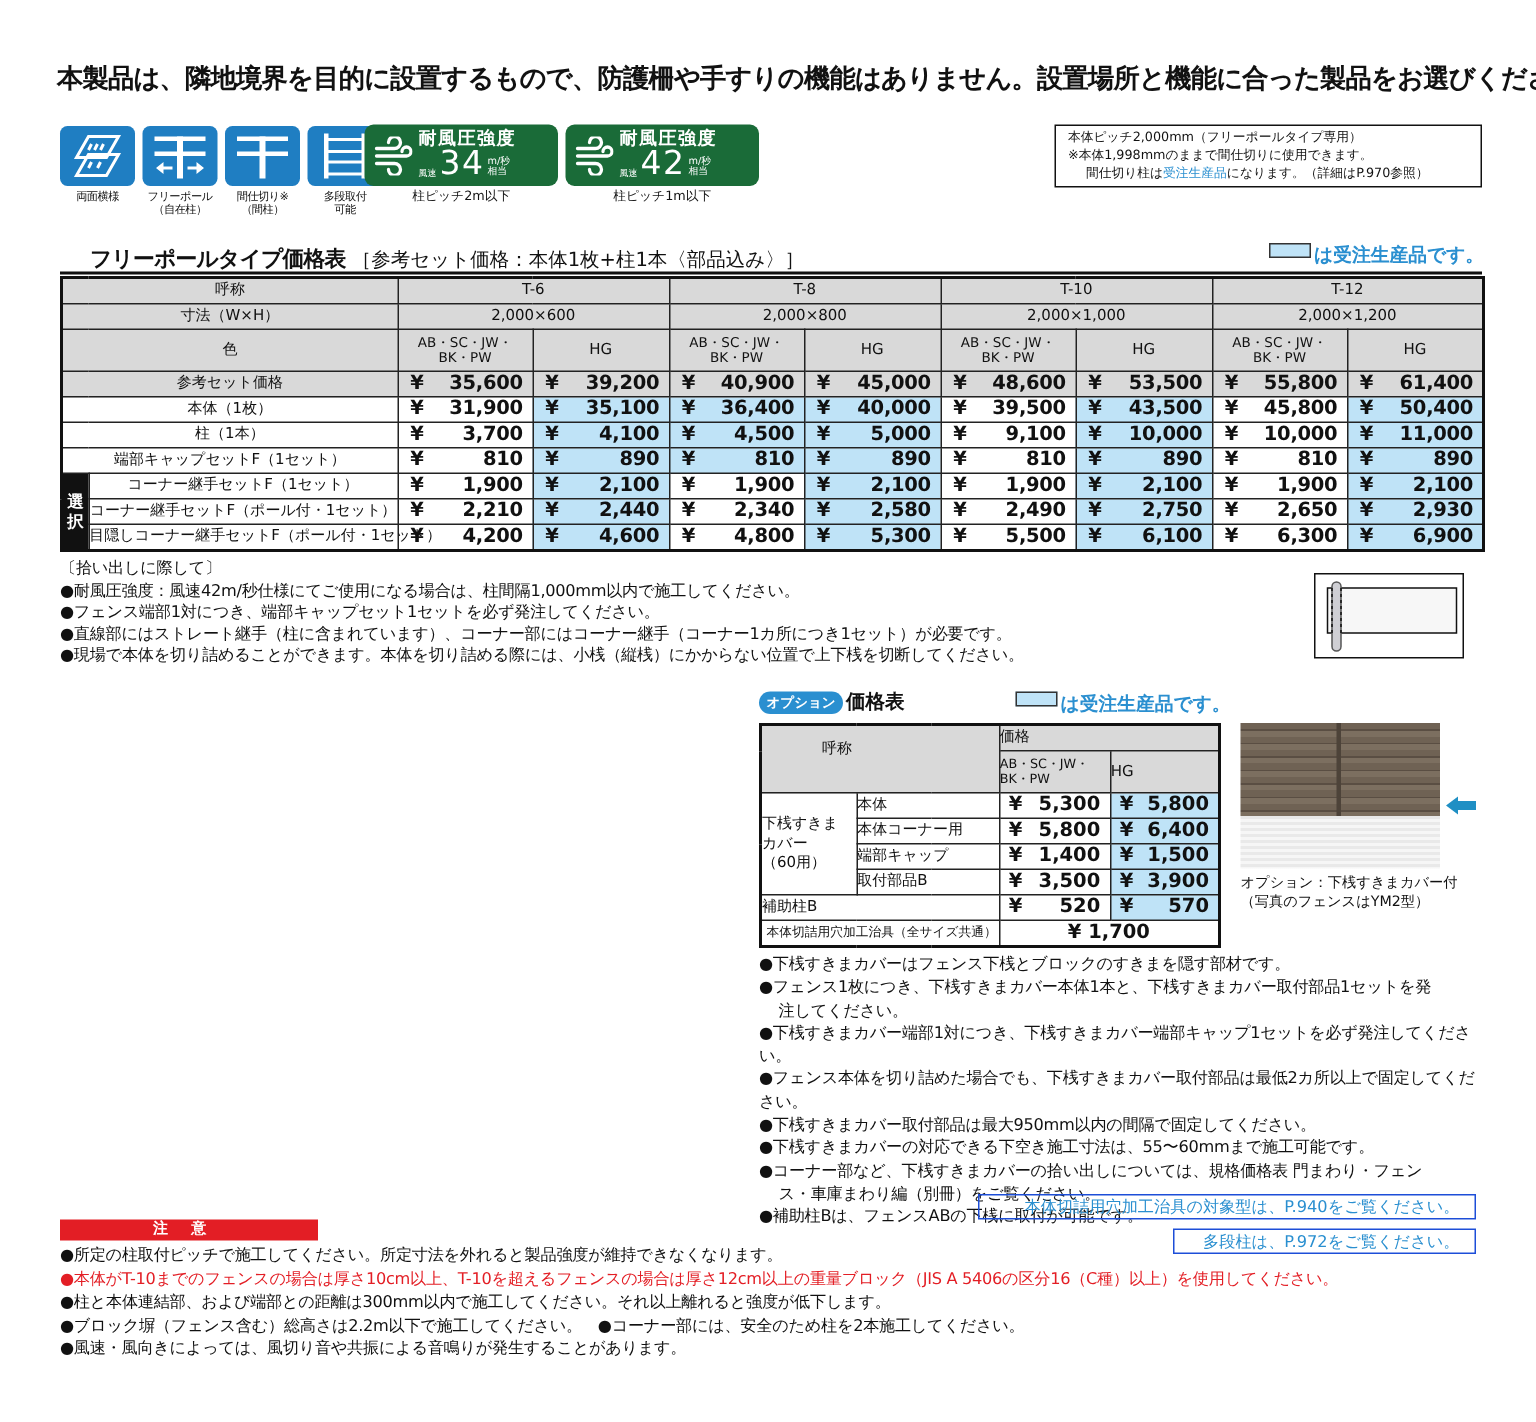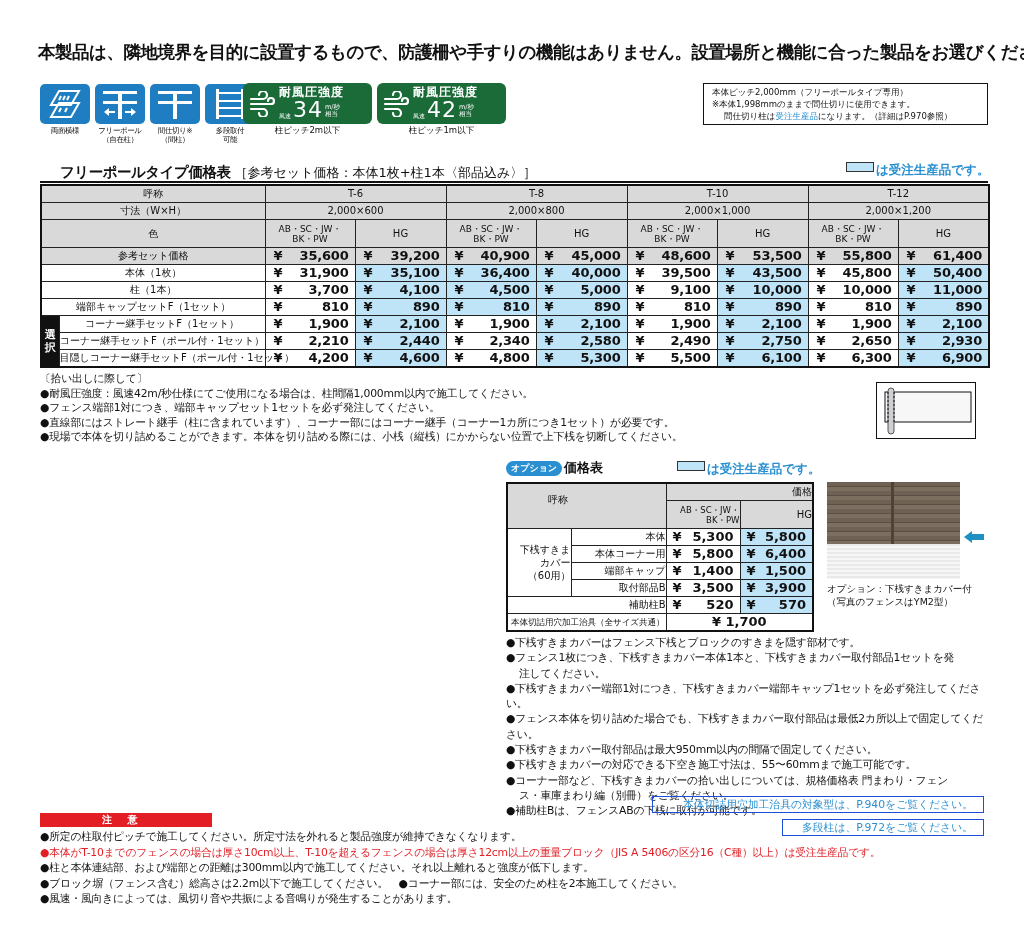--- a/index.html
+++ b/index.html
@@ -56,21 +56,21 @@
   
   .notes1 { left: 40px; top: 372px; font-size: 10.8px; line-height: 14.5px; white-space: nowrap; letter-spacing: -0.2px; }
 
   .diagram { left: 876px; top: 382px; width: 100px; height: 57px; border: 1px solid #111; }
 
   
   .opt-title { left: 506px; top: 459px; display: flex; align-items: center; font-size: 13px; font-weight: bold; font-family: Liberation Serif, serif; }
   .opt-badge { background: #2a8fd0; color: #fff; font-size: 9px; border-radius: 8px; padding: 1px 5px; margin-right: 2px; font-weight: bold; }
   .legend-opt { left: 677px; top: 461px; }
   .otable { left: 506px; top: 482px; width: 306px; font-size: 10px; border: 2px solid #111; table-layout: fixed; }
-  .otable td { border: 1px solid #222; text-align: right; height: 17px; padding: 0; line-height: 16px; white-space: nowrap; }
+  .otable td { border: 1px solid #222; text-align: left; height: 17px; padding: 0; line-height: 16px; white-space: nowrap; }
   .otable .hd { background: #d9d9d9; }
   .otable .price { font-weight: bold; font-size: 13px; text-align: right; padding-right: 6px; }
   .otable .price .yen { float: left; padding-left: 6px; }
   .otable .lt { background: #bfe3f7; }
   .otable .sm { font-size: 8.5px; line-height: 10px; }
 
   .photo { left: 827px; top: 482px; width: 133px; height: 97px; }
   .photo .fence { height: 62px; background: repeating-linear-gradient(180deg, #6f6254 0 4px, #5a4e43 4px 5px, #7c6f60 5px 9px); position: relative; }
   .photo .fence:after { content: ""; position: absolute; left: 64px; top: 0; bottom: 0; width: 3px; background: #4d4339; }
   .photo .block { height: 35px; background: repeating-linear-gradient(180deg, #e9e9e9 0 2px, #f6f6f6 2px 4px); }
@@ -438,17 +438,17 @@
   <div class="ind">ス・車庫まわり編（別冊）をご覧ください。</div>
   <div>●補助柱Bは、フェンスABの下桟に取付が可能です。</div>
 </div>
 
 <div class="abs ref-box ref1">本体切詰用穴加工治具の対象型は、P.940をご覧ください。</div>
 <div class="abs ref-box ref2">多段柱は、P.972をご覧ください。</div>
 
 <div class="abs caution-bar">注 意</div>
 <div class="abs notes3">
   <div>●所定の柱取付ピッチで施工してください。所定寸法を外れると製品強度が維持できなくなります。</div>
-  <div class="red">●本体がT-10までのフェンスの場合は厚さ10cm以上、T-10を超えるフェンスの場合は厚さ12cm以上の重量ブロック（JIS A 5406の区分16（C種）以上）は受注生産品です。</div>
+  <div class="red">●本体がT-10までのフェンスの場合は厚さ10cm以上、T-10を超えるフェンスの場合は厚さ12cm以上の重量ブロック（JIS A 5406の区分16（C種）以上）を使用してください。</div>
   <div>●柱と本体連結部、および端部との距離は300mm以内で施工してください。それ以上離れると強度が低下します。</div>
   <div>●ブロック塀（フェンス含む）総高さは2.2m以下で施工してください。　●コーナー部には、安全のため柱を2本施工してください。</div>
   <div>●風速・風向きによっては、風切り音や共振による音鳴りが発生することがあります。</div>
 </div>
 
 </body></html>

